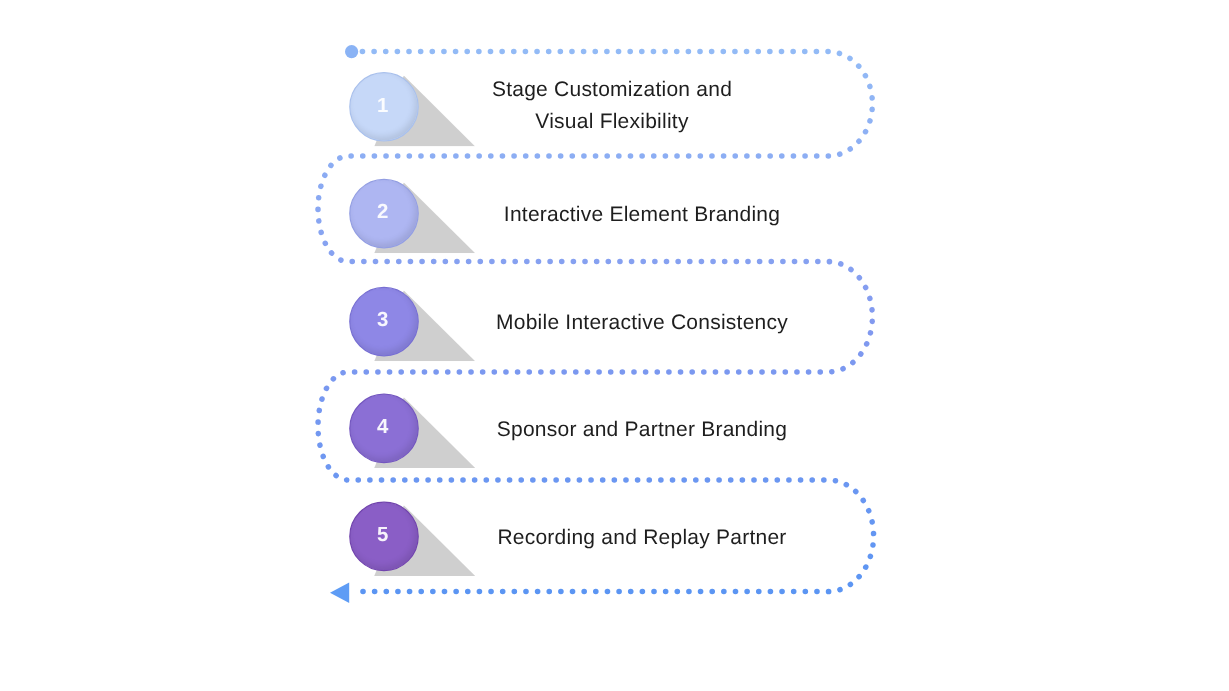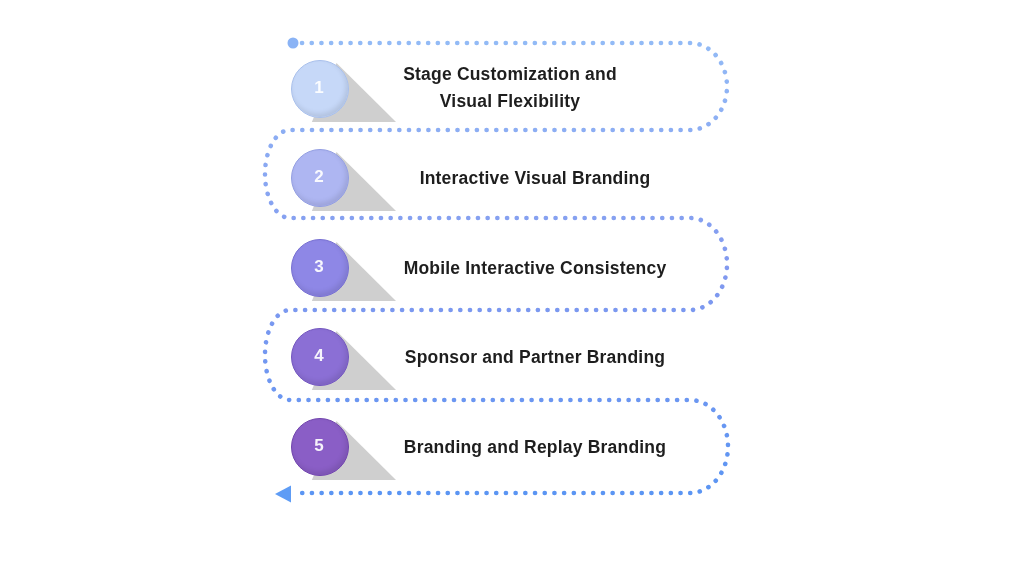--- a/index.html
+++ b/index.html
@@ -18,21 +18,21 @@
     display:flex;align-items:center;justify-content:center;
     box-shadow:inset -2px -3px 5px rgba(0,0,0,0.10);
   }
   .circle span{
     color:rgba(255,255,255,0.93);font-size:17px;font-weight:bold;
     transform:translate(-1px,-1px);
   }
   .label{
     position:absolute;left:360px;width:350px;height:40px;
     display:flex;align-items:center;justify-content:center;text-align:center;
-    font-size:17.5px;font-weight:bold;color:#1e1e1e;
+    font-size:17.5px;font-weight:normal;color:#1e1e1e;
     white-space:pre-line;line-height:27px;letter-spacing:0.2px;
   }
   
   .c1{top:60px}.c2{top:149px}.c3{top:239px}.c4{top:328px}.c5{top:418px}
   .sh1{top:63px}.sh2{top:152px}.sh3{top:242px}.sh4{top:331px}.sh5{top:421px}
   .lb1{top:58px;left:335px;height:60px}
   .lb2{top:158px}.lb3{top:248px}.lb4{top:337px}.lb5{top:427px}
 </style>
 </head>
 <body>
@@ -59,21 +59,21 @@
     </div>
     <div class="label lb1">Stage Customization and
 Visual Flexibility</div>
   </div>
 
   <div>
     <div class="shadow sh2" style="background: rgb(203, 203, 203);"></div>
     <div class="circle c2" style="background: rgb(174, 182, 242); border-color: rgb(147, 158, 226);">
       <span>2</span>
     </div>
-    <div class="label lb2">Interactive Visual Branding</div>
+    <div class="label lb2">Interactive Element Branding</div>
   </div>
 
   <div>
     <div class="shadow sh3" style="background: rgb(203, 203, 203);"></div>
     <div class="circle c3" style="background: rgb(142, 135, 230); border-color: rgb(119, 111, 210);">
       <span>3</span>
     </div>
     <div class="label lb3">Mobile Interactive Consistency</div>
   </div>
 
@@ -83,16 +83,16 @@
       <span>4</span>
     </div>
     <div class="label lb4">Sponsor and Partner Branding</div>
   </div>
 
   <div>
     <div class="shadow sh5" style="background: rgb(203, 203, 203);"></div>
     <div class="circle c5" style="background: rgb(138, 94, 198); border-color: rgb(113, 68, 173);">
       <span>5</span>
     </div>
-    <div class="label lb5">Branding and Replay Branding</div>
+    <div class="label lb5">Recording and Replay Partner</div>
   </div>
 
 </div>
 
 </body></html>

